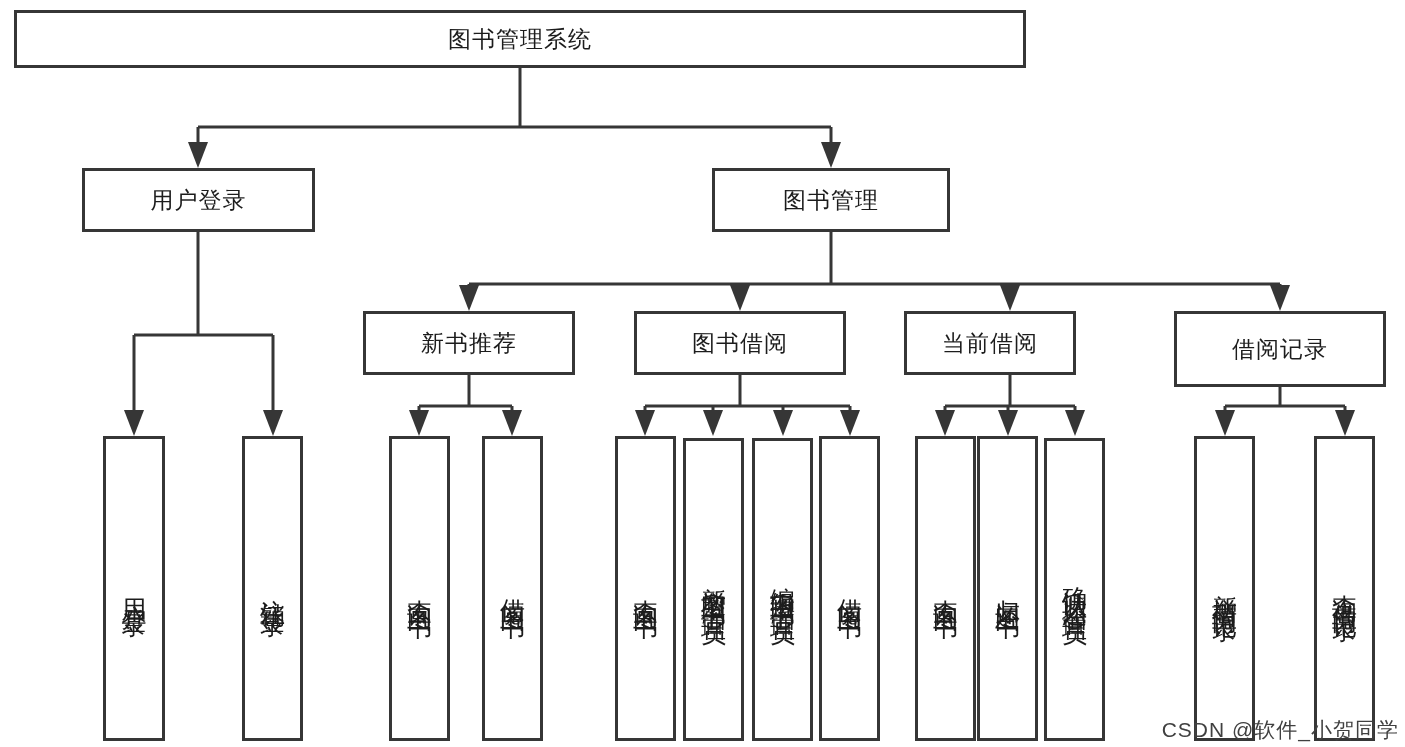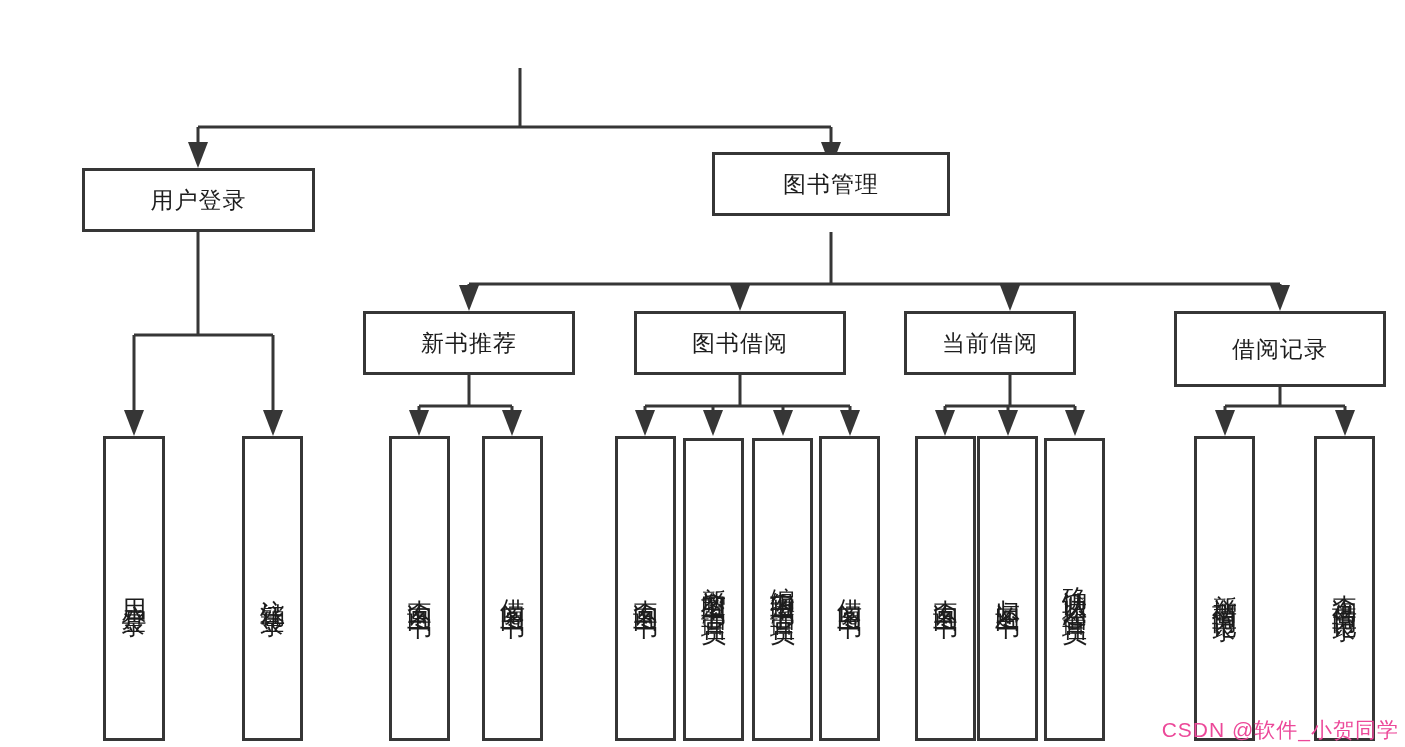--- a/index.html
+++ b/index.html
@@ -13,21 +13,21 @@
   .box{
     position:absolute;box-sizing:border-box;border:3px solid #363636;background:#ffffff;
     display:flex;align-items:center;justify-content:center;
   }
   .htext{font-size:23px;color:#1c1c1c;letter-spacing:1px;white-space:nowrap;}
   .vtext{
     writing-mode:vertical-rl;text-orientation:mixed;
     font-size:25px;color:#1c1c1c;letter-spacing:5px;white-space:nowrap;line-height:1;
   }
   .watermark{
-    position:absolute;right:6px;bottom:3px;font-size:21px;color:#ec4899;letter-spacing:1px;
+    position:absolute;right:6px;bottom:3px;font-size:21px;color:#404040;letter-spacing:1px;
   }
 </style>
 </head>
 <body>
 
 <div class="stage">
 
   <svg class="edges">
     <g>
       <path d="M520 68 V127 M198 127 H831 M198 127 V143 M831 127 V143"></path>
@@ -70,25 +70,28 @@
       <polygon points="1065,410 1085,410 1075,436"></polygon>
     </g>
 
     <g>
       <path d="M1280 375 V406 M1225 406 H1345 M1225 406 V411 M1345 406 V411"></path>
       <polygon points="1215,410 1235,410 1225,436"></polygon>
       <polygon points="1335,410 1355,410 1345,436"></polygon>
     </g>
   </svg>
 
+  <div class="box" style="left:14px;top:10px;width:1012px;height:58px">
+    <span class="htext">图书管理系统</span>
+  </div>
 
   <div class="box" style="left:82px;top:168px;width:233px;height:64px">
     <span class="htext">用户登录</span>
   </div>
-  <div class="box" style="left:712px;top:152px;width:238px;height:64px">
+  <div class="box" style="left:712px;top:168px;width:238px;height:64px">
     <span class="htext">图书管理</span>
   </div>
 
   <div class="box" style="left:363px;top:311px;width:212px;height:64px">
     <span class="htext">新书推荐</span>
   </div>
   <div class="box" style="left:634px;top:311px;width:212px;height:64px">
     <span class="htext">图书借阅</span>
   </div>
   <div class="box" style="left:904px;top:311px;width:172px;height:64px">

